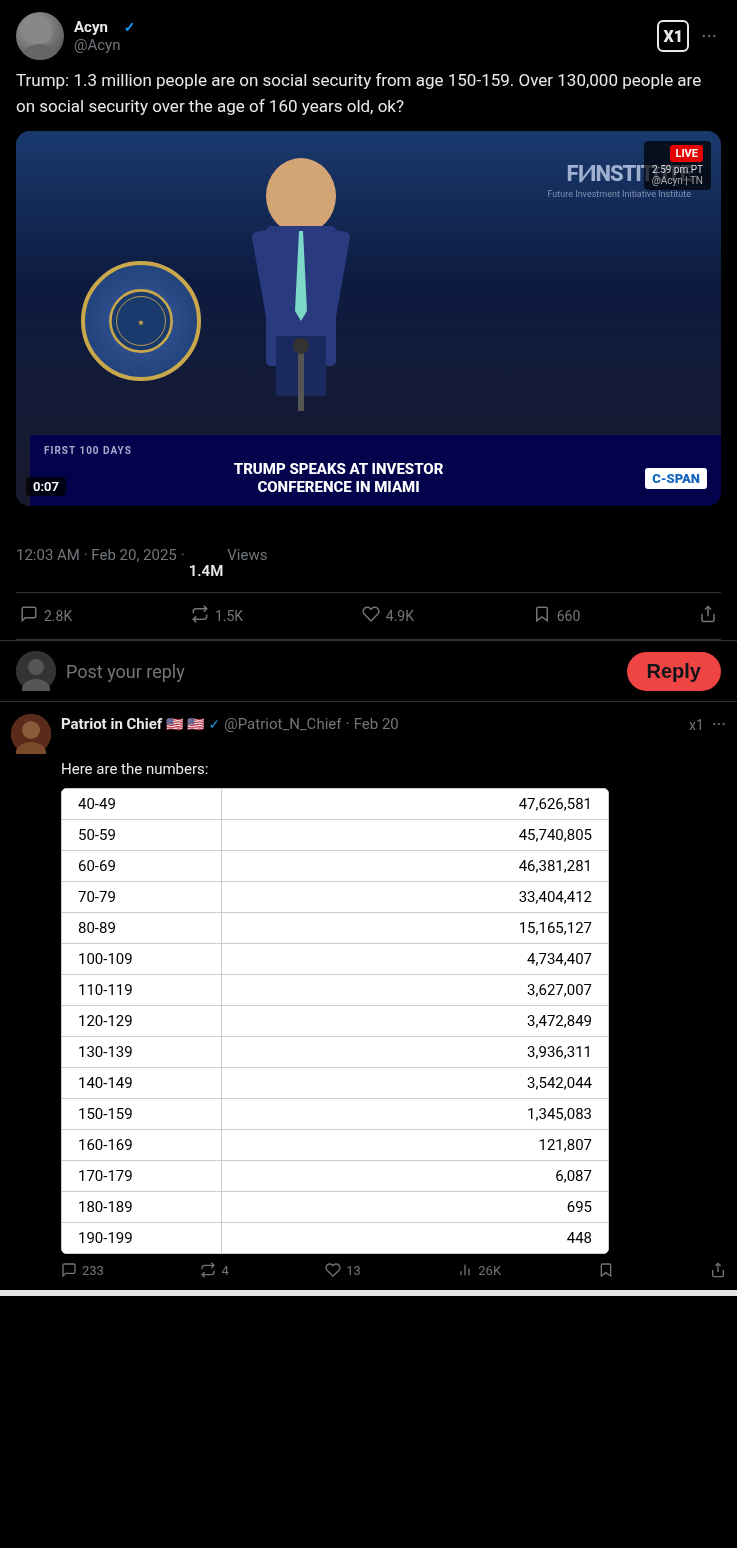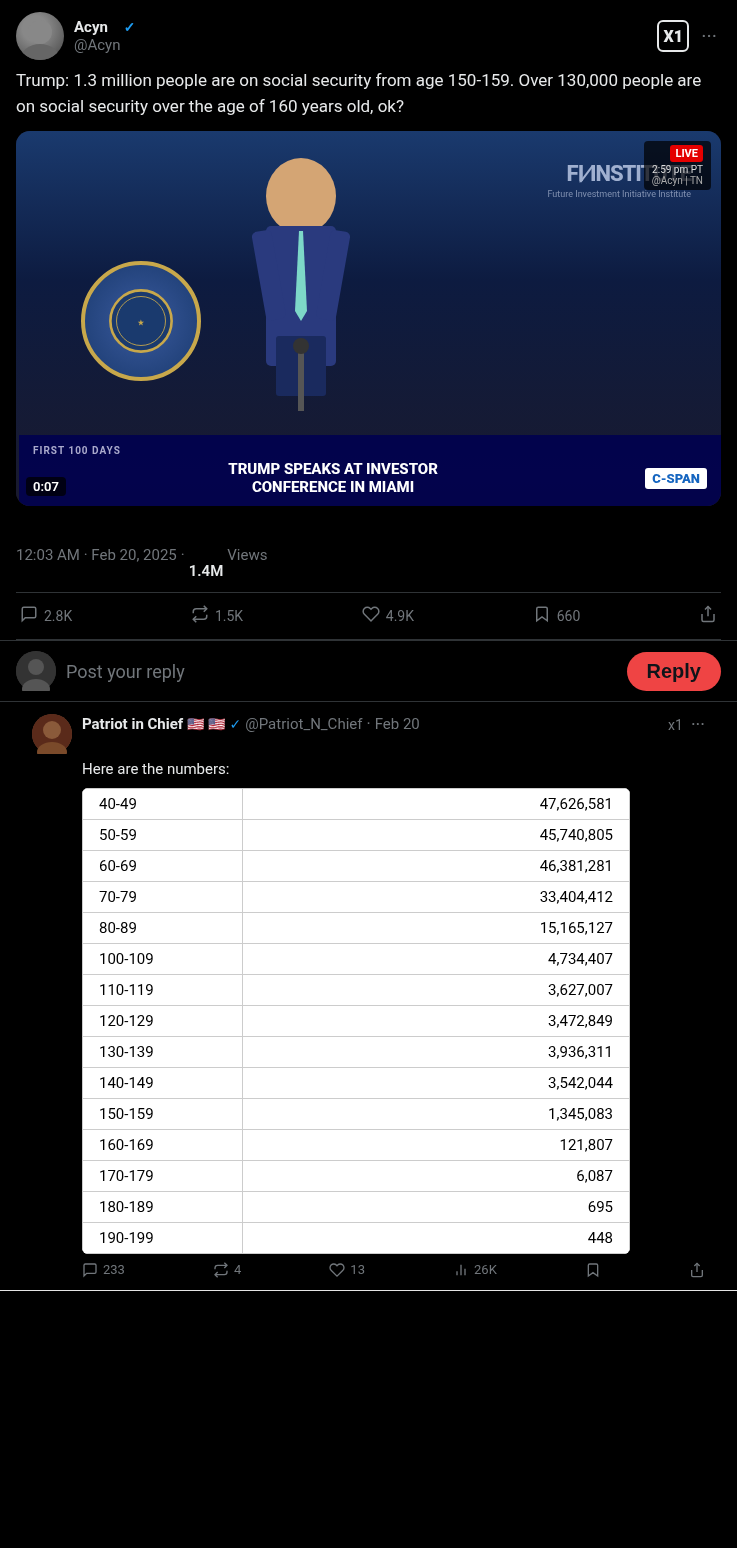--- a/index.html
+++ b/index.html
@@ -205,22 +205,22 @@
       background: #ef4444;
       color: #0f1419;
       border: none;
       border-radius: 20px;
       padding: 8px 20px;
       font-size: 20px;
       font-weight: 700;
       cursor: pointer;
     }
     .reply-tweet {
-      padding: 12px 32px;
-      border-bottom: 1px solid #e5e5e5;
+      padding: 12px 11px;
+      border-bottom: 6px solid #e5e5e5;
     }
     .reply-header {
       display: flex;
       align-items: flex-start;
       gap: 10px;
       margin-bottom: 6px;
     }
     .reply-avatar-img {
       width: 40px;
       height: 40px;
@@ -288,21 +288,21 @@
     }
     .reply-actions-row {
       display: flex;
       align-items: center;
       justify-content: space-between;
       padding: 8px 0 0;
       margin-left: 50px;
     }
     .reply-action-item {
       display: flex;
-      align-items: flex-start;
+      align-items: center;
       gap: 5px;
       color: #71767b;
       font-size: 13px;
       cursor: pointer;
     }
     .dot-sep { color: #71767b; }
   </style>
 </head>
 <body>
 
@@ -361,21 +361,21 @@
       <div style="position:absolute;right:30px;top:30px;color:#a0b0d0;font-size:22px;font-weight:800;letter-spacing:-1px;">FI<span style="display:inline-block;transform:skewX(-15deg);font-style:italic">/</span>INSTITUTE</div>
       <div style="position:absolute;right:30px;top:58px;color:#8090b0;font-size:9px;">Future Investment Initiative Institute</div>
     </div>
 
     <div class="video-overlay-top">
       <div class="live-badge">LIVE</div>
       <div style="font-size:10px;color:#ddd;">2:59 pm PT</div>
       <div style="font-size:10px;color:#aaa;">@Acyn | TN</div>
     </div>
 
-    <div style="position:absolute;bottom:0;left:3px;right:0;">
+    <div style="position:absolute;bottom:0;left:14px;right:0;">
       <div style="background:rgba(0,0,80,0.88);padding:10px 14px;">
         <div style="color:#aac;font-size:10px;font-weight:700;letter-spacing:1px;margin-bottom:4px;">FIRST 100 DAYS</div>
         <div style="display:flex;align-items:center;gap:12px;">
           <div style="flex:1;color:#fff;font-size:15px;font-weight:800;text-align:center;line-height:1.2;">
             <span>TRUMP SPEAKS AT INVESTOR</span><br>
             <span>CONFERENCE IN MIAMI</span>
           </div>
           <div style="background:#fff;color:#1565c0;font-weight:900;font-size:13px;padding:3px 7px;border-radius:3px;white-space:nowrap;">C-SPAN</div>
         </div>
       </div>

